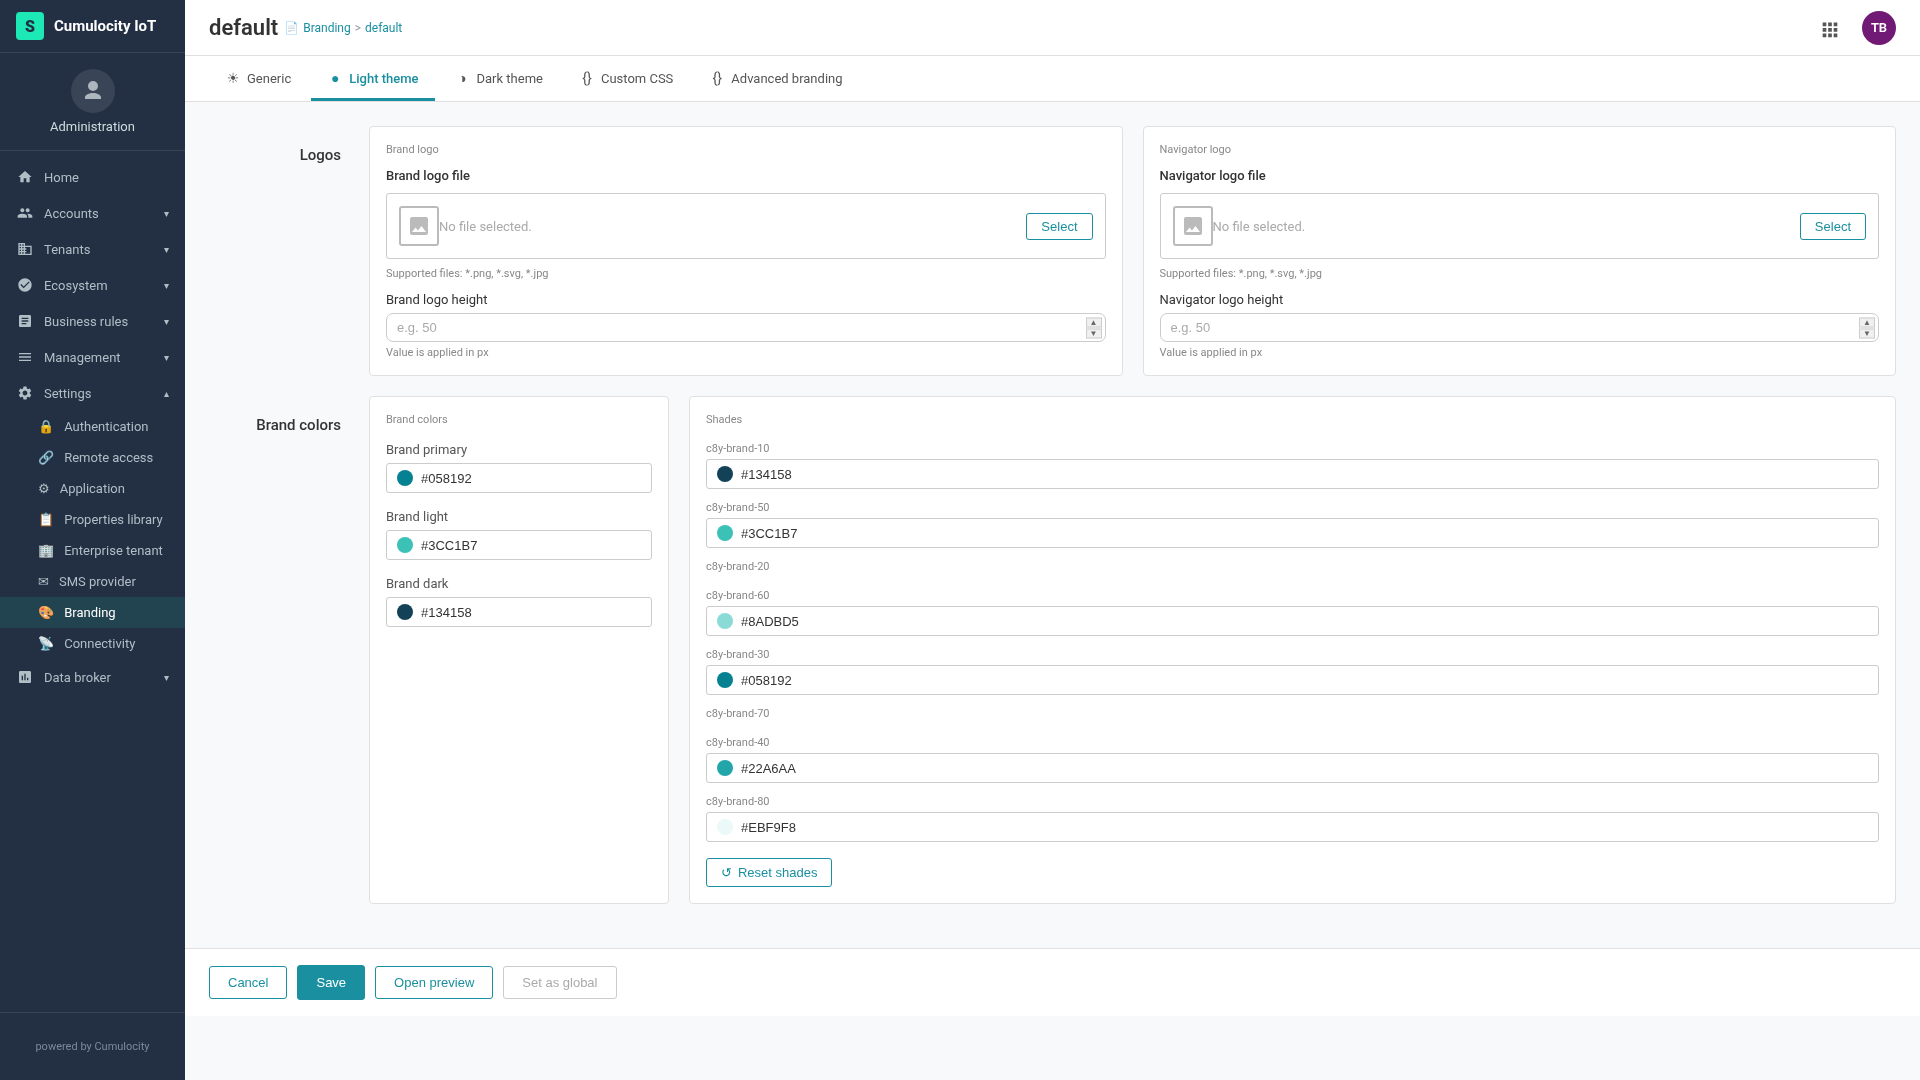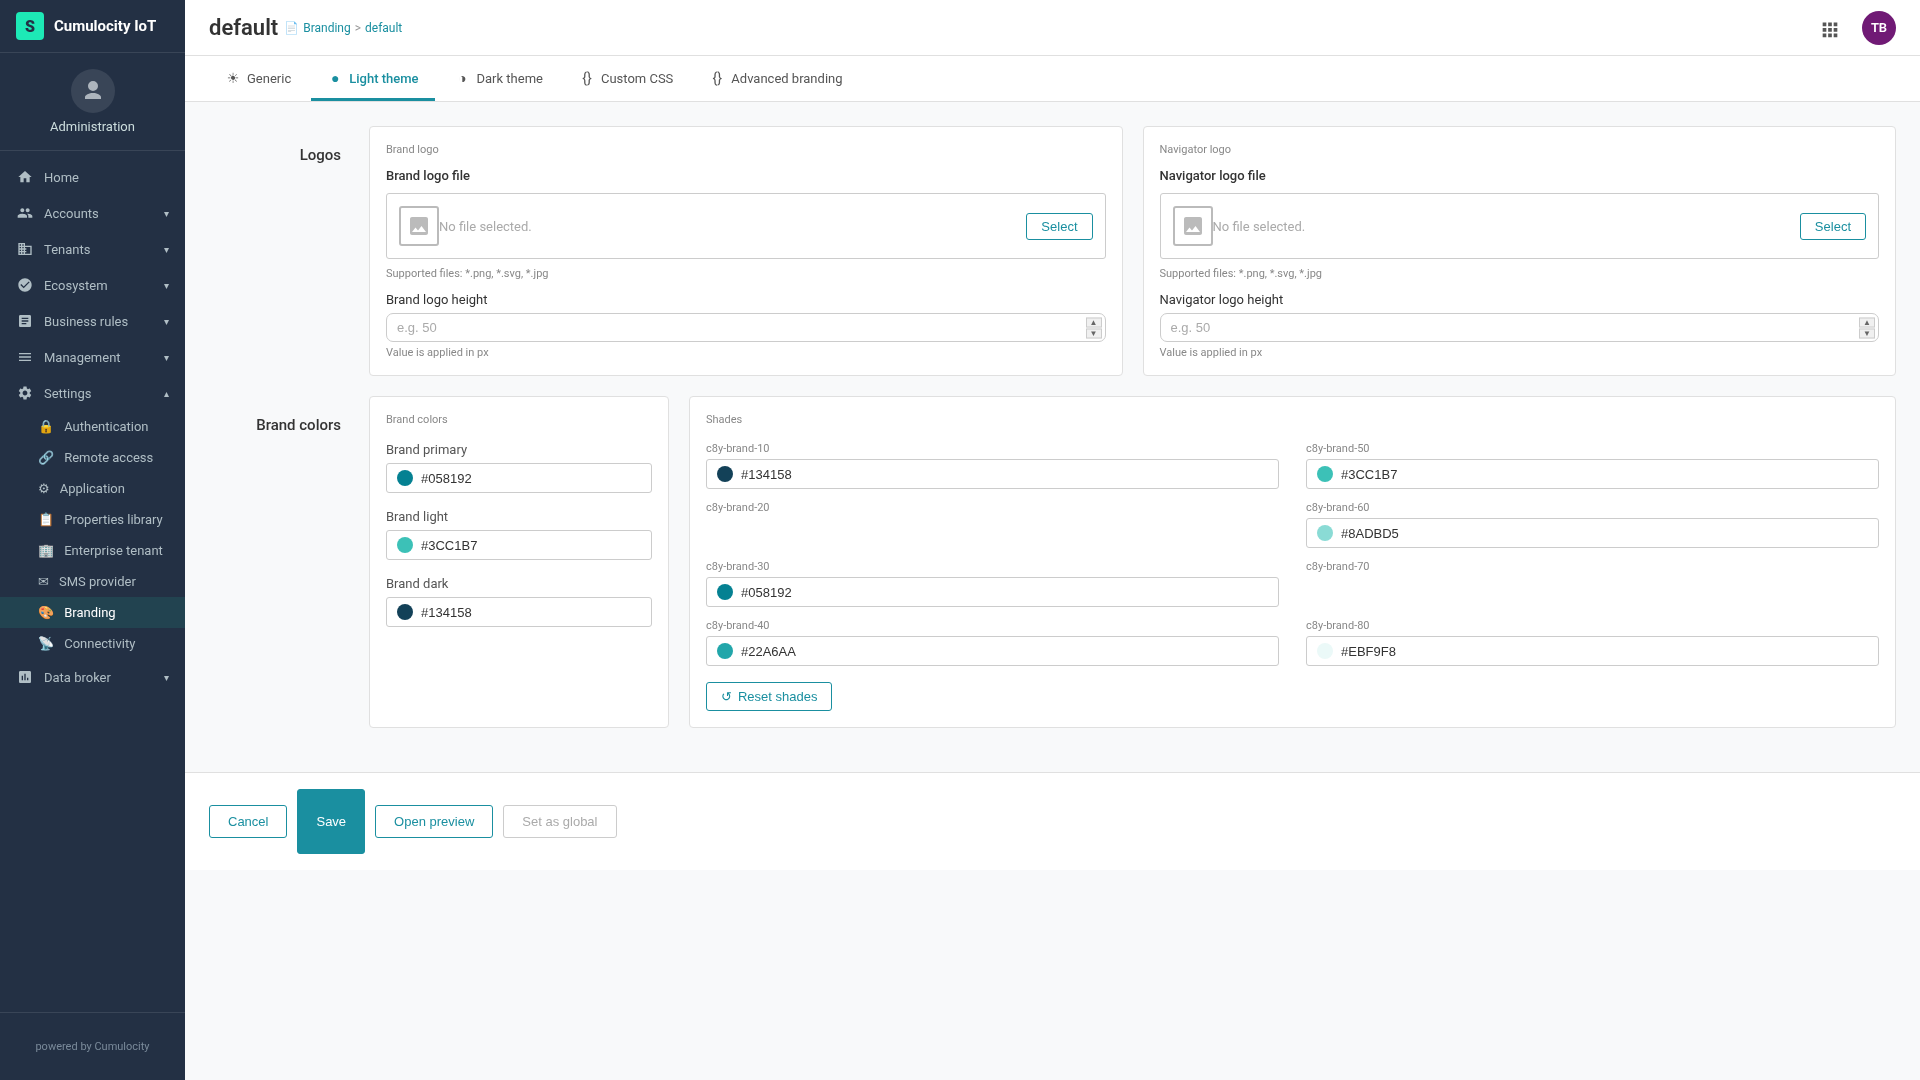--- a/index.html
+++ b/index.html
@@ -62,32 +62,32 @@
     .spinner-btn { width: 16px; height: 10px; background: #f0f0f0; border: 1px solid #ccc; cursor: pointer; display: flex; align-items: center; justify-content: center; font-size: 8px; color: #666; }
     .px-note { font-size: 11px; color: #888; margin-top: 4px; }
     .panel-title { font-size: 11px; color: #888; margin-bottom: 16px; }
     .color-field-row { margin-bottom: 16px; }
     .color-field-label { font-size: 13px; color: #555; margin-bottom: 6px; }
     .color-input-wrap { display: flex; align-items: center; border: 1px solid #ccc; border-radius: 3px; padding: 6px 10px; gap: 8px; }
     .color-dot { width: 16px; height: 16px; border-radius: 50%; flex-shrink: 0; }
     .color-input-wrap input { border: none; outline: none; font-size: 13px; color: #333; width: 100%; background: transparent; }
 
     
-    .shades-grid { display: grid; grid-template-columns: 1fr 1fr; gap: 12px 27px; }
+    .shades-grid { display: grid; grid-template-columns: 1fr; gap: 12px 27px; }
     .shade-item { }
     .shade-label { font-size: 11px; color: #888; margin-bottom: 4px; }
     .shade-input-wrap { display: flex; align-items: center; border: 1px solid #ccc; border-radius: 3px; padding: 6px 10px; gap: 8px; }
     .shade-input-wrap input { border: none; outline: none; font-size: 13px; color: #333; width: 100%; background: transparent; }
 
     .reset-shades-btn { display: flex; align-items: center; gap: 6px; background: #fff; border: 1px solid #1a8fa0; color: #1a8fa0; padding: 6px 14px; border-radius: 3px; cursor: pointer; font-size: 13px; margin-top: 16px; }
 
     
     .bottom-actions { background: #fff; border-top: 1px solid #e0e0e0; padding: 16px 24px; display: flex; gap: 10px; align-items: center; }
     .btn-cancel { background: #fff; border: 1px solid #1a8fa0; color: #1a8fa0; padding: 8px 18px; border-radius: 3px; cursor: pointer; font-size: 13px; }
-    .btn-save { background: #1a8fa0; border: 1px solid #1a8fa0; color: #fff; padding: 24px 18px; border-radius: 3px; cursor: pointer; font-size: 13px; font-weight: 500; }
+    .btn-save { background: #1a8fa0; border: 1px solid #1a8fa0; color: #fff; padding: 9px 18px; border-radius: 3px; cursor: pointer; font-size: 13px; font-weight: 500; }
     .btn-preview { background: #fff; border: 1px solid #1a8fa0; color: #1a8fa0; padding: 8px 18px; border-radius: 3px; cursor: pointer; font-size: 13px; }
     .btn-global { background: #fff; border: 1px solid #ccc; color: #aaa; padding: 8px 18px; border-radius: 3px; cursor: not-allowed; font-size: 13px; }
 
     .full-main { display: flex; flex-direction: column; flex: 1; overflow: hidden; }
     .content-area { flex: 1; overflow-y: auto; }
 
     .outer-section { display: flex; align-items: flex-start; margin-bottom: 20px; }
     .outer-label { width: 160px; min-width: 160px; font-size: 15px; font-weight: 500; color: #333; padding-top: 20px; text-align: right; padding-right: 28px; }
     .outer-content { flex: 1; }
   </style>

